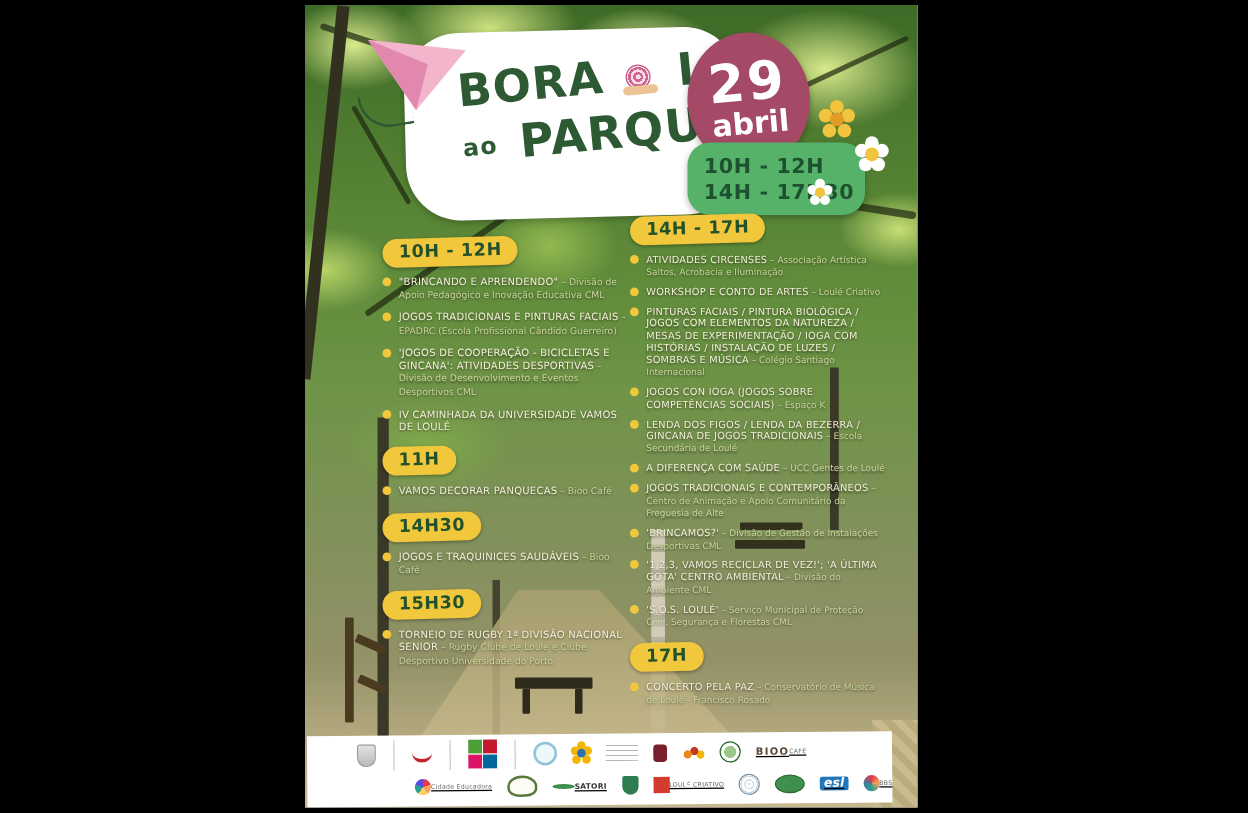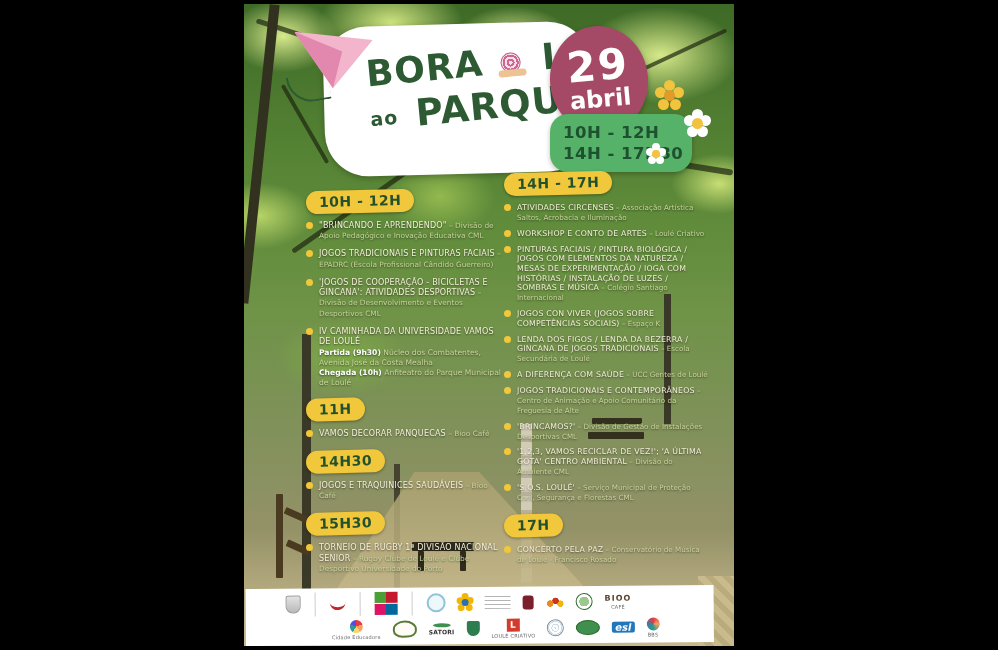--- a/index.html
+++ b/index.html
@@ -108,22 +108,22 @@
   .detail .dl{color:#fff;font-weight:bold;text-shadow:0 1px 2px rgba(0,0,0,.55);}
   .detail .dt{color:var(--item_org);text-shadow:0 1px 2px rgba(0,0,0,.5);}
 
   
   .strip{position:absolute;left:2px;bottom:0;width:468px;height:57px;background:#fff;
       transform:rotate(-.5deg);transform-origin:left bottom;display:flex;flex-direction:column;
       justify-content:center;}
   .lrow{display:flex;align-items:center;height:26px;}
   .lrow.r1{padding-left:34px;}
   .lrow.r2{padding-left:80px;}
-  .logo{display:inline-flex;flex-direction:column;align-items:center;justify-content:center;
-      margin:0 6px;position:relative;}
+  .logo{display:inline-flex;flex-direction:row;align-items:center;justify-content:center;
+      margin:0 6px;position:relative;text-decoration:underline;}
   .logo .glyph{font-weight:bold;font-style:normal;font-size:7px;color:#5a4632;letter-spacing:1px;}
   .logo .label{font-size:5px;color:#666;text-decoration:none;margin-top:1px;letter-spacing:.2px;white-space:nowrap;}
   .logo .shape{display:block;}
   .logo[data-kind="crest"] .shape{width:13px;height:16px;border:1px solid #999;border-radius:2px 2px 7px 7px;
       background:linear-gradient(#e3e3e3,#b9b9b9);}
   .logo[data-kind="divider"] .shape{width:1px;height:24px;background:#ccc;margin:0 2px;}
   .logo[data-kind="swoosh"] .shape{width:16px;height:9px;border-bottom:3px solid #c0262c;border-radius:0 0 10px 10px;}
   .logo[data-kind="sdg"] .shape{width:23px;height:23px;background-repeat:no-repeat;
       background-image:linear-gradient(90deg,#4C9F38 49%,#fff 49% 51%,#C5192D 51%),
                        linear-gradient(90deg,#DD1367 49%,#fff 49% 51%,#00689D 51%);
@@ -256,32 +256,20 @@
                   <div class="details">
                     
                   </div>
                 </div>
               </div>
 
               <div class="item">
                 <span class="dot"></span>
                 <div class="txt">
                   <span class="t">IV CAMINHADA DA UNIVERSIDADE VAMOS DE LOULÉ</span>
-                  <div class="details">
-
-                      <div class="detail">
-                        <span class="dl">Partida (9h30)</span>
-                        <span class="dt">Núcleo dos Combatentes, Avenida José da Costa Mealha</span>
-                      </div>
-
-                      <div class="detail">
-                        <span class="dl">Chegada (10h)</span>
-                        <span class="dt">Anfiteatro do Parque Municipal de Loulé</span>
-                      </div>
-                    </div>
                 </div>
               </div>
             </div>
         </div>
 
         <div class="section">
           <div class="pill"><span>11H</span></div>
           <div class="items">
 
               <div class="item">
@@ -361,21 +349,21 @@
                   <span class="t">PINTURAS FACIAIS / PINTURA BIOLÓGICA / JOGOS COM ELEMENTOS DA NATUREZA / MESAS DE EXPERIMENTAÇÃO / IOGA COM HISTÓRIAS / INSTALAÇÃO DE LUZES / SOMBRAS E MÚSICA</span><span class="org">Colégio Santiago Internacional</span>
                   <div class="details">
                     
                   </div>
                 </div>
               </div>
 
               <div class="item">
                 <span class="dot"></span>
                 <div class="txt">
-                  <span class="t">JOGOS CON VIVER (JOGOS SOBRE COMPETÊNCIAS SOCIAIS)</span><span class="org">Espaço K</span>
+                  <span class="t">JOGOS CON IOGA (JOGOS SOBRE COMPETÊNCIAS SOCIAIS)</span><span class="org">Espaço K</span>
                   <div class="details">
                     
                   </div>
                 </div>
               </div>
 
               <div class="item">
                 <span class="dot"></span>
                 <div class="txt">
                   <span class="t">LENDA DOS FIGOS / LENDA DA BEZERRA / GINCANA DE JOGOS TRADICIONAIS</span><span class="org">Escola Secundária de Loulé</span>

